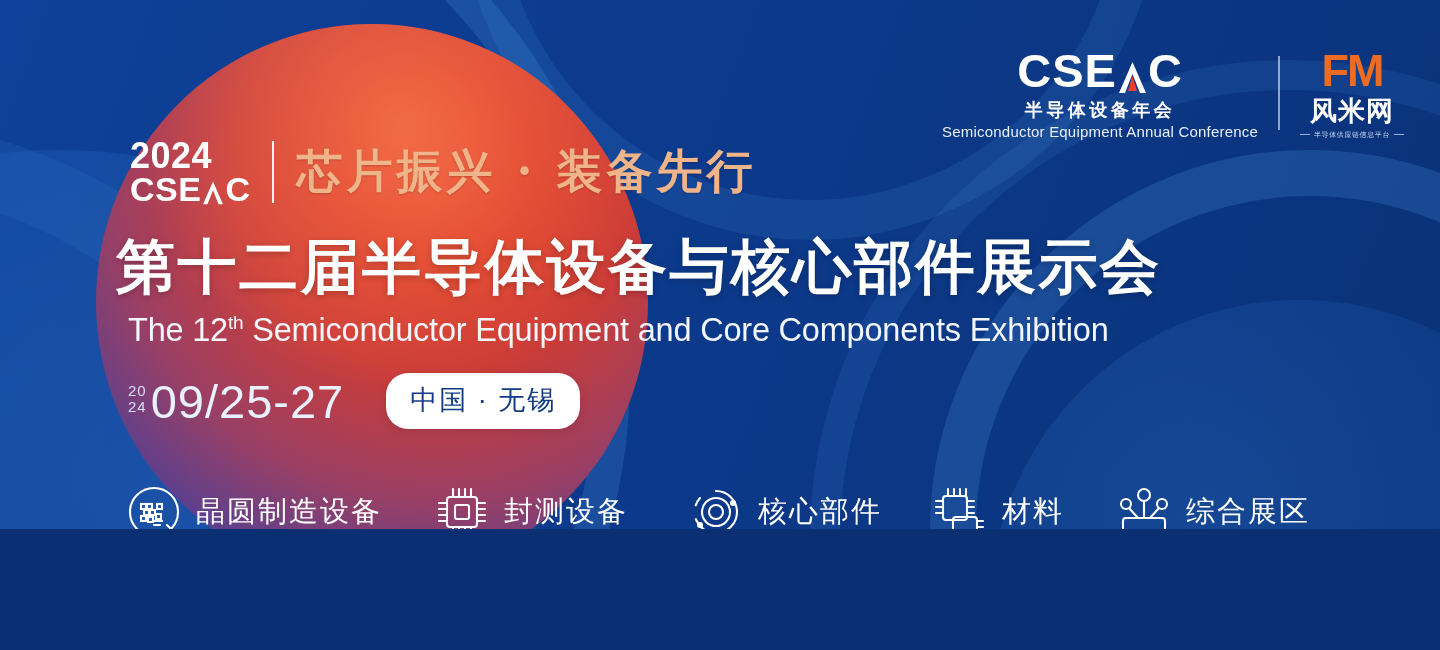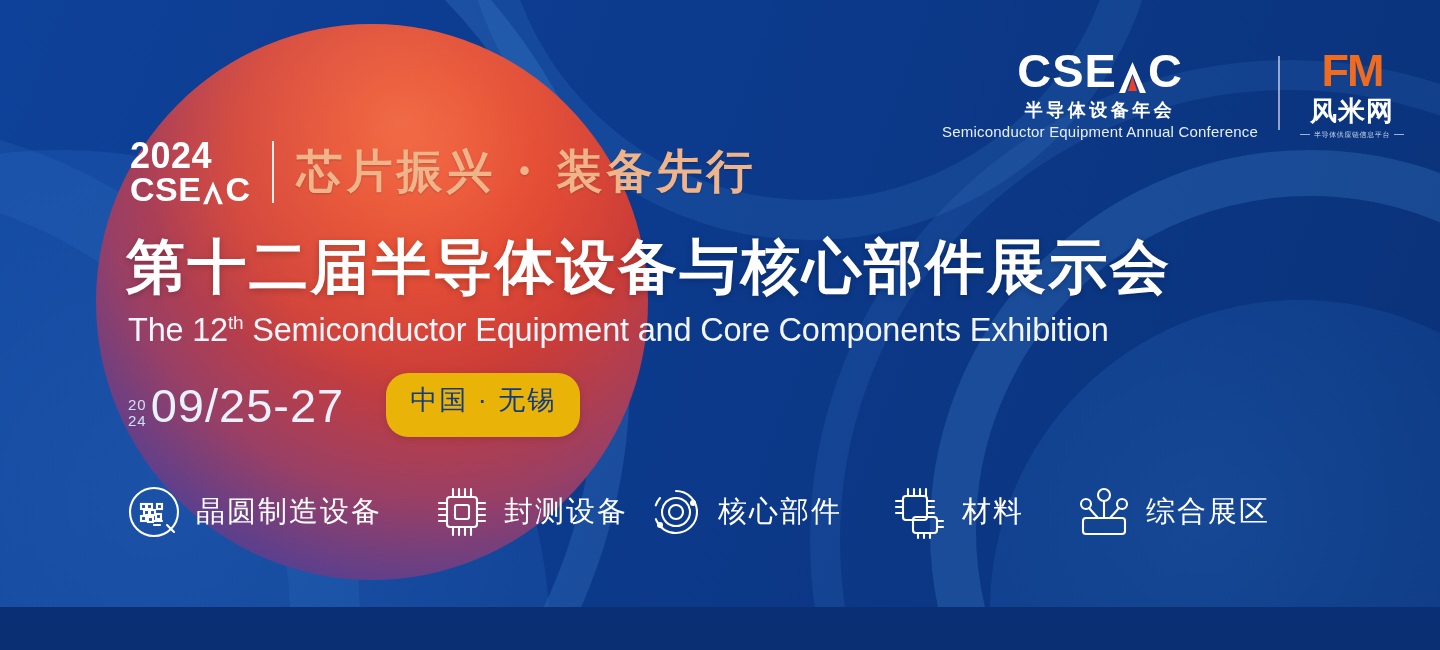--- a/index.html
+++ b/index.html
@@ -1,20 +1,20 @@
 <!DOCTYPE html>
 <html><head>
 <meta charset="utf-8">
 <style>
   html,body{margin:0;padding:0;background:#0b2f73;}
   body{font-family:"Liberation Sans","DejaVu Sans",sans-serif;}
 
   #banner{
     position:relative;
-    width:1440px;height:607px;
+    width:1440px;height:529px;
     overflow:hidden;
     background:#0d3c8f;
   }
 
   
   .bg-layer{position:absolute;inset:0;overflow:hidden;}
 
   .bg-base{
     position:absolute;inset:0;
     background:linear-gradient(105deg,#0d3f96 0%,#0b3versions 0%,#0c3a8d 40%,#0a357f 100%);
@@ -138,48 +138,48 @@
   .slogan-div{width:2px;height:62px;background:rgba(255,255,255,0.9);}
   .slogan-text{
     font-family:"DejaVu Serif","Liberation Serif",serif;
     font-size:46px;font-weight:700;
     color:#f0b48a;letter-spacing:4px;white-space:nowrap;
     text-shadow:0 1px 2px rgba(0,0,0,0.18);
   }
 
   
   .headline{
-    position:absolute;left:126px;top:228px;
+    position:absolute;left:116px;top:228px;
     font-size:59px;font-weight:700;color:#ffffff;
     letter-spacing:2.5px;white-space:nowrap;
     text-shadow:0 2px 6px rgba(0,0,0,0.22);
   }
   .subhead{
     position:absolute;left:128px;top:312px;
     font-size:32.5px;color:#f2f5fb;letter-spacing:-0.2px;white-space:nowrap;
     font-weight:400;
   }
   .subhead sup{font-size:19px;vertical-align:super;}
 
   
   .date-row{
     position:absolute;left:128px;top:373px;
     display:flex;align-items:center;gap:42px;
   }
-  .date-block{display:flex;align-items:flex-end;gap:4px;}
+  .date-block{display:flex;align-items:center;gap:4px;}
   .date-year{
     display:flex;flex-direction:column;line-height:1.05;
     font-size:15px;color:#cfe0f6;letter-spacing:1px;padding-bottom:4px;
   }
   .date-main{
     font-size:47px;color:#e9f1fd;letter-spacing:1px;font-weight:400;
   }
   .loc-pill{
-    background:#eab308;border-radius:22px;
-    padding:9px 24px 19px;
+    background:#ffffff;border-radius:22px;
+    padding:9px 24px 11px;
     font-size:27px;color:#123b86;letter-spacing:2px;font-weight:500;
     white-space:nowrap;
     box-shadow:0 2px 8px rgba(0,0,0,0.12);
   }
 
   
   .cats{
     position:absolute;left:126px;top:484px;
     display:flex;align-items:center;
   }
@@ -287,21 +287,21 @@
             <rect x="31" y="20" width="5" height="5"></rect>
             <rect x="15" y="32" width="5" height="5"></rect>
             <rect x="22" y="33" width="5" height="5"></rect>
             <rect x="30" y="30" width="5" height="5"></rect>
             <path d="M28 37 L36 37 M28 41 L34 41" stroke-linecap="round"></path>
           </svg>
         </span>
         <span class="cat-label">晶圆制造设备</span>
       </div>
 
-      <div class="cat" style="margin-right:20px;">
+      <div class="cat" style="margin-right:60px;">
         <span class="cat-icon">
           <svg width="56" height="56" viewBox="0 0 56 56" fill="none" stroke="#ffffff" stroke-width="2.1">
             <rect x="13" y="13" width="30" height="30" rx="3"></rect>
             <rect x="21" y="21" width="14" height="14" rx="2"></rect>
             <path d="M19 5 L19 13 M25 5 L25 13 M31 5 L31 13 M37 5 L37 13" stroke-linecap="round"></path>
             <path d="M19 43 L19 51 M25 43 L25 51 M31 43 L31 51 M37 43 L37 51" stroke-linecap="round"></path>
             <path d="M5 19 L13 19 M5 25 L13 25 M5 31 L13 31 M5 37 L13 37" stroke-linecap="round"></path>
             <path d="M43 19 L51 19 M43 25 L51 25 M43 31 L51 31 M43 37 L51 37" stroke-linecap="round"></path>
           </svg>
         </span>

